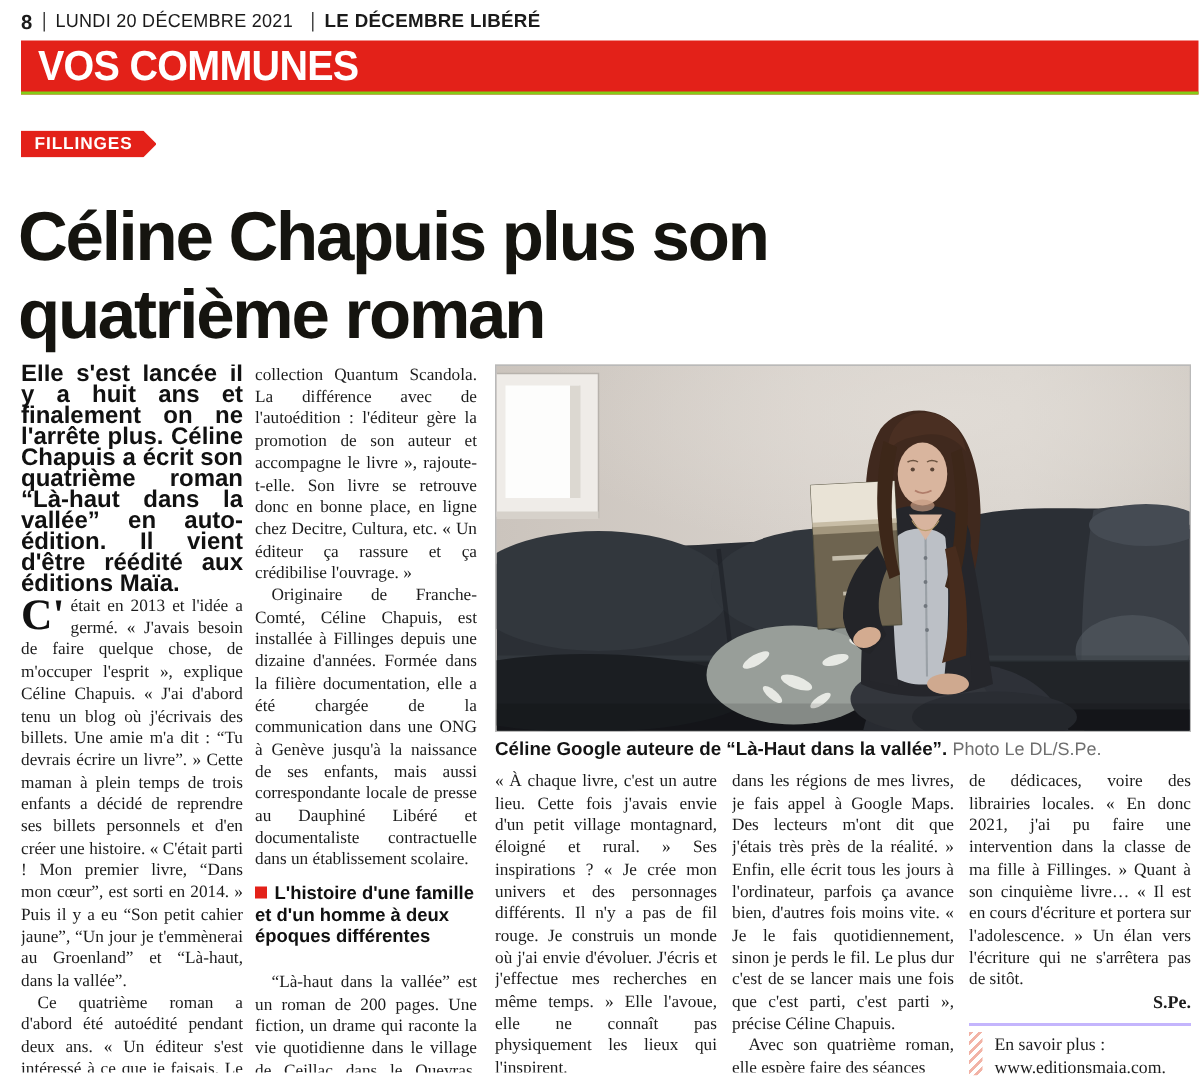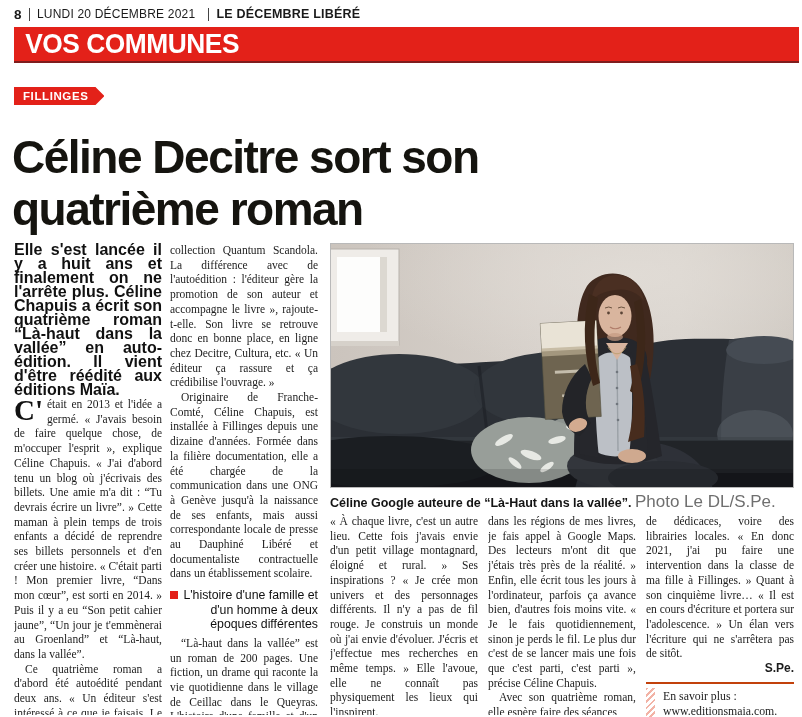--- a/index.html
+++ b/index.html
@@ -10,21 +10,21 @@
   
   .masthead{position:absolute;left:14px;top:5px;height:18px;display:flex;align-items:center;
             font-family:"Liberation Sans", sans-serif;font-size:12.5px;color:#1a1a1a;white-space:nowrap;}
   .masthead .pagenum{font-weight:bold;font-size:13.5px;}
   .masthead .sep{display:inline-block;width:1px;height:13px;background:#444;margin:0 7px;}
   .masthead .date{letter-spacing:.2px;transform:scaleX(.96);transform-origin:left;}
   .masthead .paper{font-weight:bold;letter-spacing:.2px;}
 
   
   .banner{position:absolute;left:14px;right:3px;top:27px;height:36px;background:var(--red);
-          border-bottom:2px solid #7f1d1d;display:flex;align-items:center;}
+          border-bottom:2px solid #84cc16;display:flex;align-items:center;}
   .banner .banner-label{color:#fff;font-family:"Liberation Sans", sans-serif;font-weight:bold;
           font-size:28px;letter-spacing:-.5px;padding-left:12px;transform:scaleX(.94);transform-origin:left center;}
 
   
   .loc-tag{position:absolute;left:14px;top:87px;height:18px;background:var(--red);color:#fff;
            font-family:"Liberation Sans", sans-serif;font-weight:bold;font-size:11.5px;letter-spacing:.6px;
            line-height:18px;padding:0 16px 0 9px;
            clip-path:polygon(0 0, calc(100% - 9px) 0, 100% 50%, calc(100% - 9px) 100%, 0 100%);text-align:right;}
 
   
@@ -38,37 +38,37 @@
   .col2{left:170px;top:243px;height:472px;}
   .col3{left:330px;top:514px;height:201px;}
   .col4{left:488px;top:514px;height:201px;}
   .col5{left:646px;top:514px;height:201px;}
   .col p{margin:0;}
   .col p.ind{text-indent:11px;}
   .lede{font-family:"Liberation Sans", sans-serif;font-weight:bold;font-size:16px;line-height:14px;
         color:#111;margin:0 0 9px 0;text-align:justify;}
   .dropcap{float:left;font-family:"Liberation Serif", serif;font-weight:bold;font-size:29px;
            line-height:24px;padding:1px 4px 0 0;color:#111;}
-  .subhead{font-family:"Liberation Sans", sans-serif;font-weight:normal;font-size:12.3px;line-height:14.6px;
-           text-align:right;color:#101010;margin:7px 0 4px 0;}
+  .subhead{font-family:"Liberation Sans", sans-serif;font-weight:bold;font-size:12.3px;line-height:14.6px;
+           text-align:left;color:#101010;margin:7px 0 16px 0;}
   .subhead .bullet{display:inline-block;width:8px;height:8px;background:var(--red);margin-right:5px;}
-  .byline{font-family:Liberation Sans, sans-serif;font-weight:bold;font-size:12px;text-align:right;margin-top:3px;}
+  .byline{font-family:Liberation Serif, serif;font-weight:bold;font-size:12px;text-align:right;margin-top:3px;}
 
   
   .photo{position:absolute;left:330px;top:243px;width:464px;height:245px;border:1px solid #b9b9b9;
          overflow:hidden;background:#cfc9c2;}
   .photo svg{display:block;}
   .caption{position:absolute;left:330px;top:492px;width:466px;font-family:"Liberation Sans", sans-serif;
            font-size:12.5px;color:#141414;white-space:nowrap;}
   .caption .cap-title{font-weight:bold;}
-  .caption .cap-credit{font-weight:normal;font-size:17px;color:#6f6f6f;}
+  .caption .cap-credit{font-weight:normal;font-size:12px;color:#6f6f6f;}
 
   
   .more-info{position:absolute;left:646px;top:682px;width:148px;height:35px;
-             border-top:2px solid #c2410c;padding:5px 0 0 17px;
+             border-top:2px solid #c4b5fd;padding:5px 0 0 17px;
              font-size:11.8px;line-height:14.5px;color:#1c1c1c;text-align:left;}
   .more-info .stripe{position:absolute;left:0;top:4px;width:9px;height:31px;
              background:repeating-linear-gradient(135deg,#f2b3a6 0 2px,#ffffff 2px 4.5px);}
 </style>
 </head>
 <body>
 
 <div class="page" style="--red:#e32119;">
 
   <div class="masthead">
@@ -78,21 +78,21 @@
     <span class="sep"></span>
     <span class="paper">LE DÉCEMBRE LIBÉRÉ</span>
   </div>
 
   <div class="banner">
     <span class="banner-label">VOS COMMUNES</span>
   </div>
 
   <div class="loc-tag">FILLINGES</div>
 
-  <h1 class="headline">Céline Decitre sort son quatrième roman</h1>
+  <h1 class="headline">Céline Chapuis plus son quatrième roman</h1>
 
   <div class="col col1">
     <p class="lede">Elle s'est lancée il y a huit ans et finalement on ne l'arrête plus. Céline Chapuis a écrit son quatrième roman “Là-haut dans la vallée” en auto-édition. Il vient d'être réédité aux éditions Maïa.</p>
     <p><span class="dropcap">C'</span><span>était en 2013 et l'idée a germé. « J'avais besoin de faire quelque chose, de m'occuper l'esprit », explique Céline Chapuis. « J'ai d'abord tenu un blog où j'écrivais des billets. Une amie m'a dit : “Tu devrais écrire un livre”. » Cette maman à plein temps de trois enfants a décidé de reprendre ses billets personnels et d'en créer une histoire. « C'était parti ! Mon premier livre, “Dans mon cœur”, est sorti en 2014. » Puis il y a eu “Son petit cahier jaune”, “Un jour je t'emmènerai au Groenland” et “Là-haut, dans la vallée”.</span></p>
     <p class="ind">Ce quatrième roman a d'abord été autoédité pendant deux ans. « Un éditeur s'est intéressé à ce que je faisais. Le livre vient d'être réédité aux éditions Maïa, une maison d'édition parisienne, dans sa</p>
   </div>
 
   <div class="col col2">
     <p>collection Quantum Scandola. La différence avec de l'autoédition : l'éditeur gère la promotion de son auteur et accompagne le livre », rajoute-t-elle. Son livre se retrouve donc en bonne place, en ligne chez Decitre, Cultura, etc. « Un éditeur ça rassure et ça crédibilise l'ouvrage. »</p>
     <p class="ind">Originaire de Franche-Comté, Céline Chapuis, est installée à Fillinges depuis une dizaine d'années. Formée dans la filière documentation, elle a été chargée de la communication dans une ONG à Genève jusqu'à la naissance de ses enfants, mais aussi correspondante locale de presse au Dauphiné Libéré et documentaliste contractuelle dans un établissement scolaire.</p>

